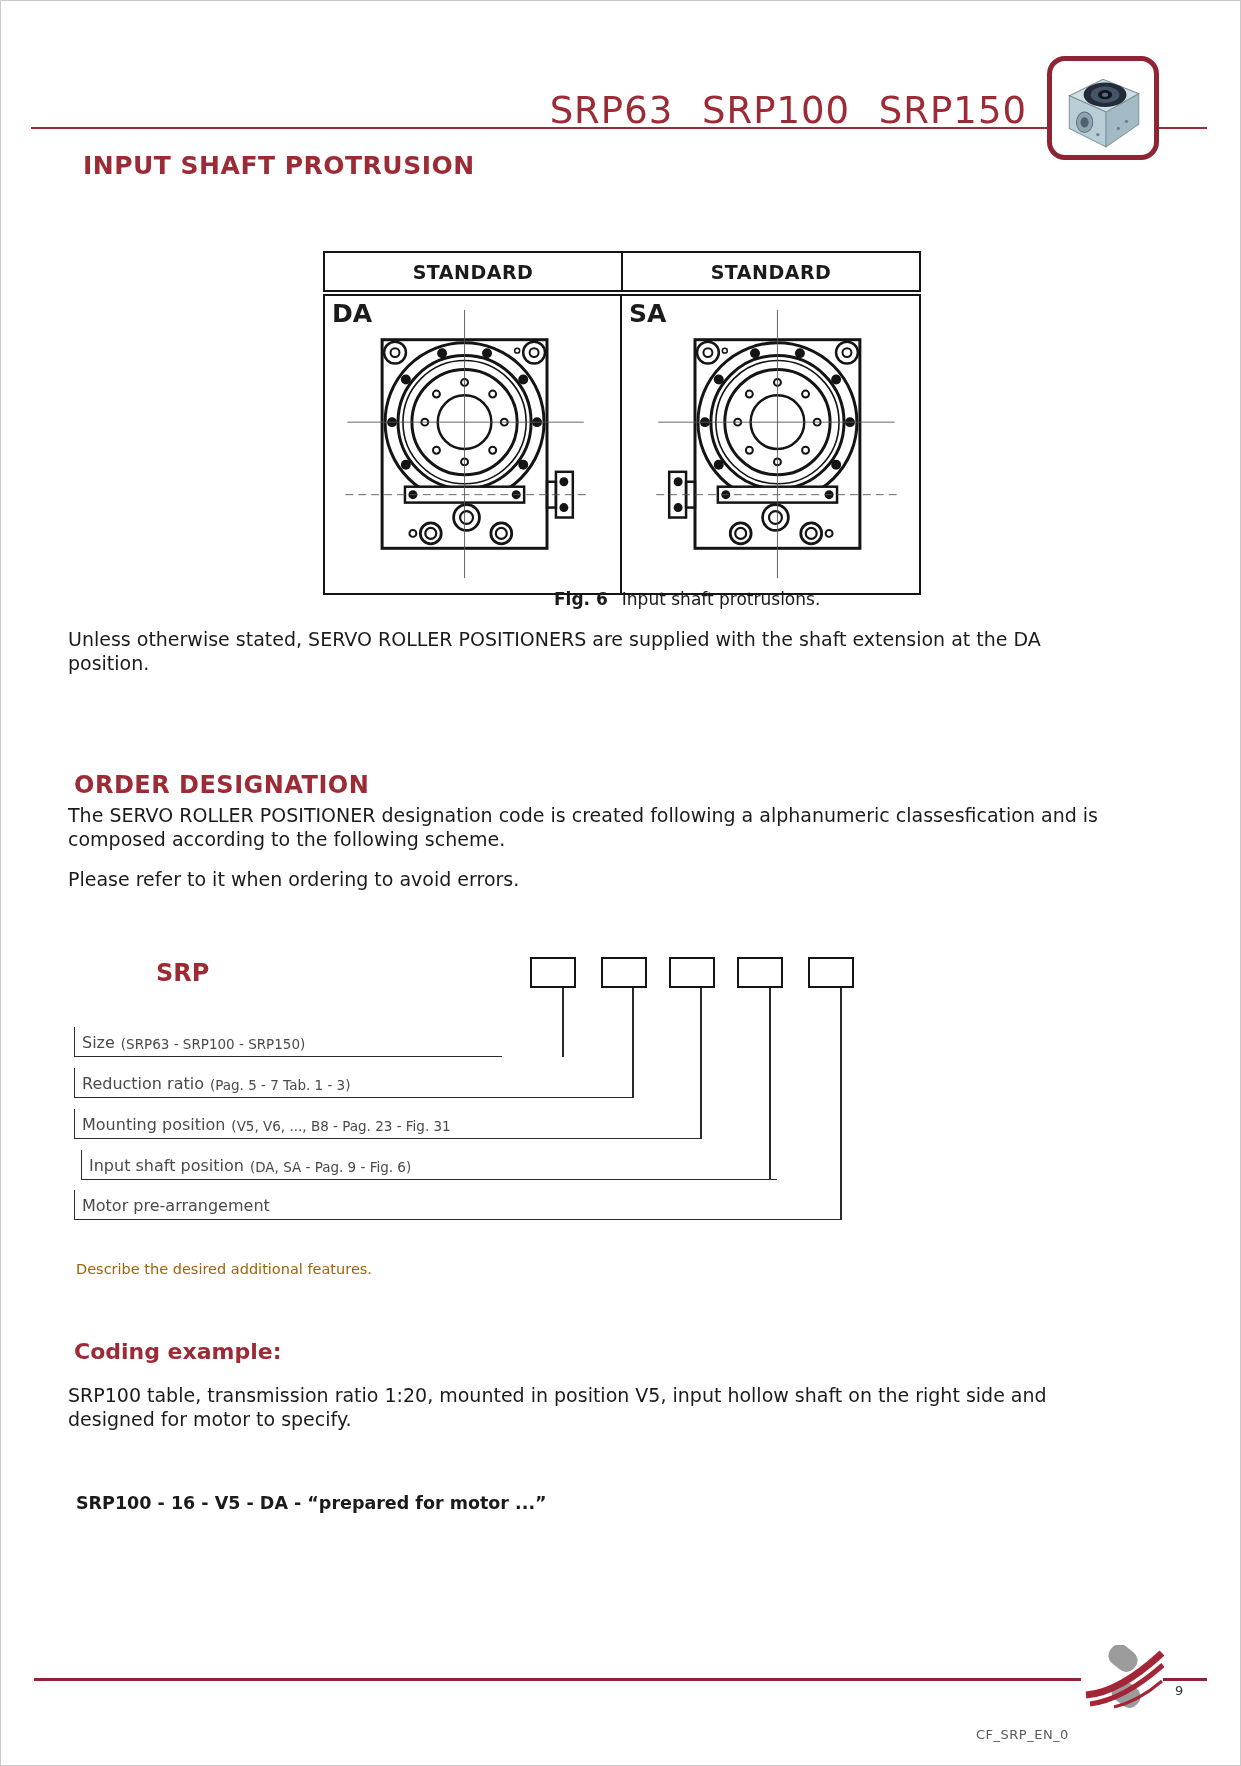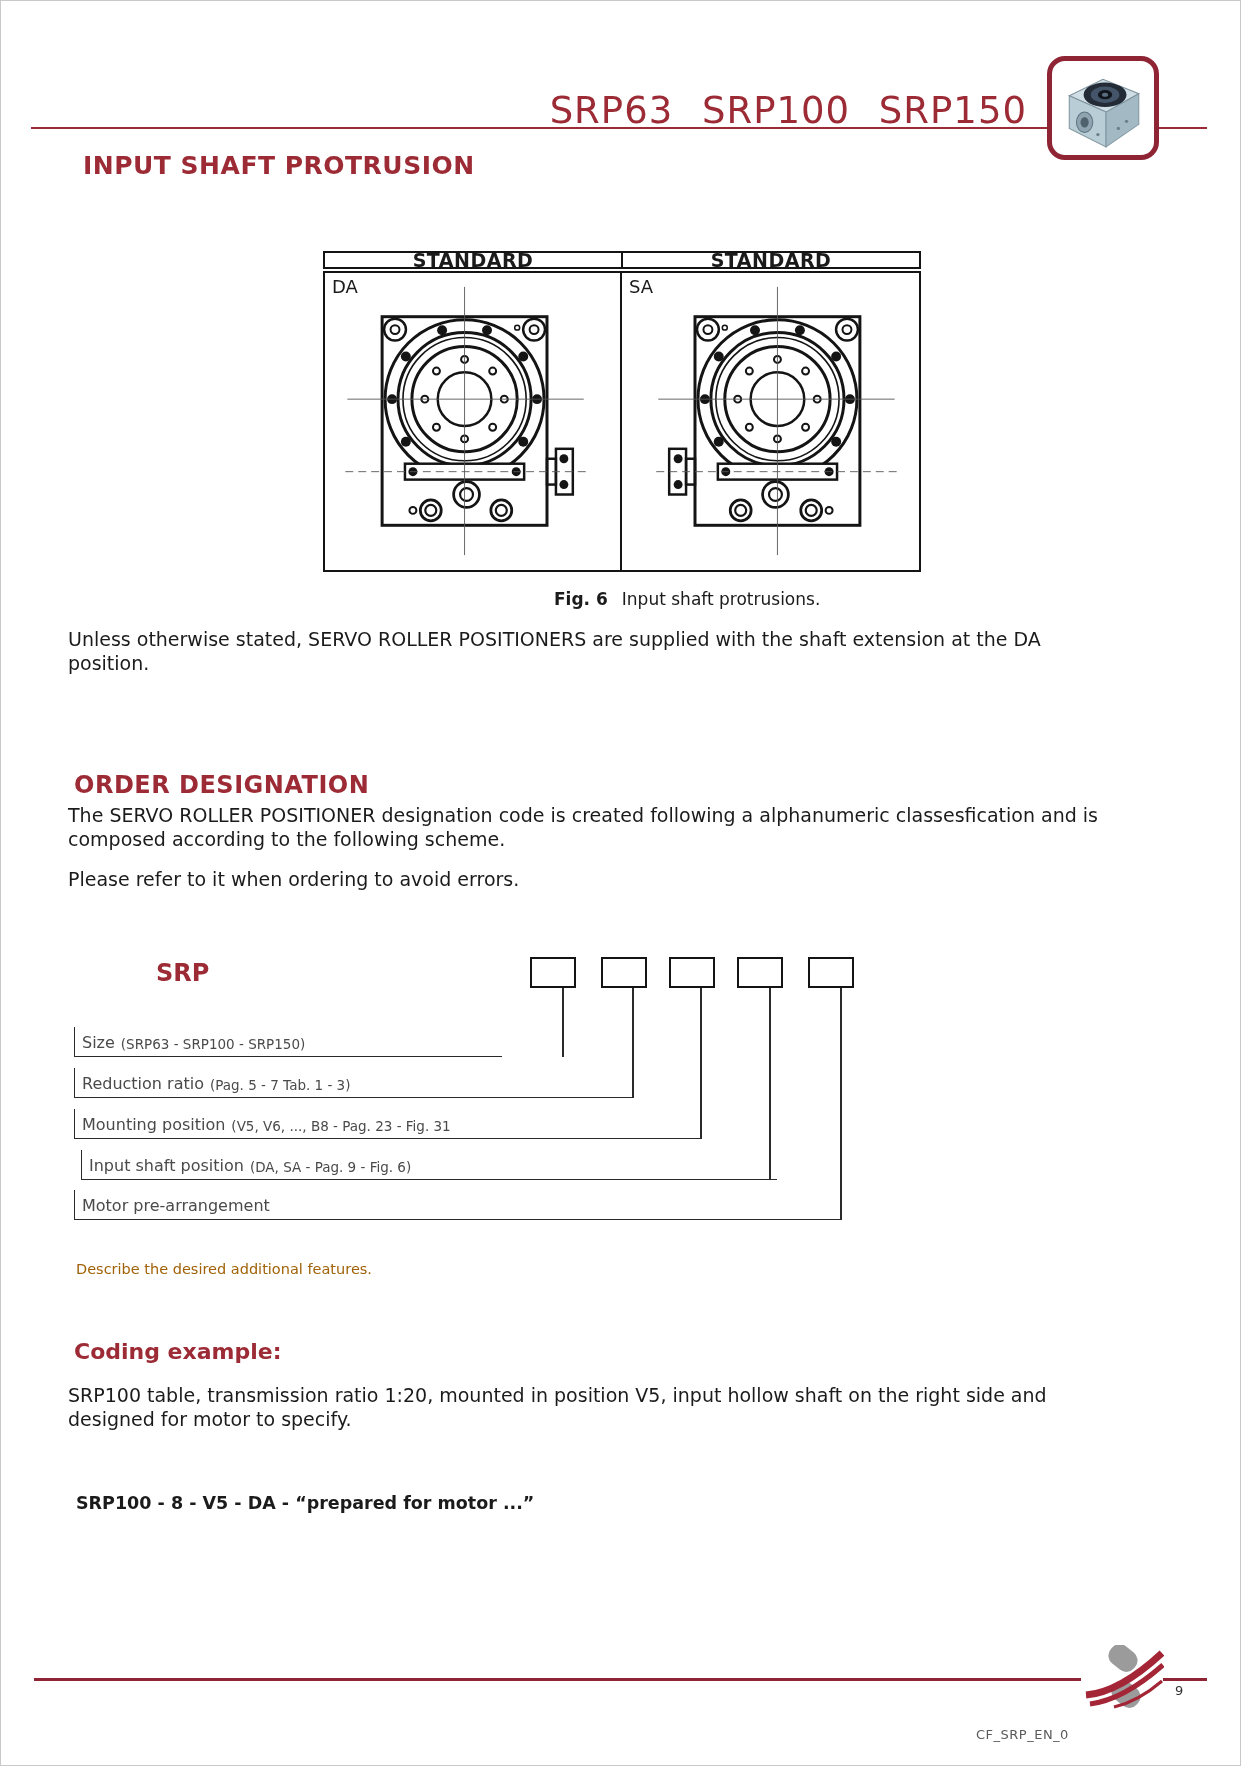--- a/index.html
+++ b/index.html
@@ -22,27 +22,27 @@
 
   
   .h-red{color:var(--accent);font-weight:bold;}
   .h1{font-size:25px;letter-spacing:.5px;}
   .h2{font-size:24px;letter-spacing:.5px;margin-top:28px;}
   .h3{font-size:22px;}
   .para{font-size:19px;line-height:24px;color:#1b1b1b;}
 
   
   .figure{width:598px;}
-  .fig-header{display:flex;height:18px;border:2.5px solid var(--ink);}
+  .fig-header{display:flex;height:41px;border:2.5px solid var(--ink);}
   .fig-h-cell{flex:1;display:flex;align-items:center;justify-content:center;font-weight:bold;font-size:19px;letter-spacing:.5px;}
   .fig-h-cell:first-child{border-right:2.5px solid var(--ink);}
   .fig-body{display:flex;height:301px;border:2.5px solid var(--ink);margin-top:2px;}
   .fig-cell{position:relative;width:298px;}
   .fig-cell.std{border-right:2.5px solid var(--ink);}
-  .corner-label{position:absolute;left:7px;top:3px;font-weight:normal;font-size:18px;z-index:2;}
+  .corner-label{position:absolute;left:7px;top:3px;font-weight:bold;font-size:25px;z-index:2;}
   .fig-caption{font-size:17px;}
   .fig-caption b{margin-right:14px;}
 
   
   .srp-prefix{font-size:24px;line-height:28px;}
   .code-box{width:46px;height:31px;border:2.5px solid var(--ink);background:#fff;}
   .vline{width:2px;background:#2a2a2a;}
   .field-row{height:30px;border-bottom:1.5px solid #2a2a2a;border-left:1.2px solid #2a2a2a;display:flex;align-items:flex-end;padding:0 0 4px 7px;color:var(--label-gray);white-space:nowrap;}
   .fl-main{font-size:16px;}
   .fl-detail{font-size:13.5px;margin-left:6px;}
@@ -209,21 +209,21 @@
   </div>
   <div class="abs field-row" style="left:73px;top:1189px;width:767px;">
     <span class="fl-main">Motor pre-arrangement</span>
     <span class="fl-detail"></span>
   </div>
 
   <div class="abs footnote" style="left:75px;top:1260px;">Describe the desired additional features.</div>
 
   <div class="abs h-red h3" style="left:73px;top:1338px;">Coding example:</div>
   <div class="abs para" style="left:67px;top:1382px;width:1050px;">SRP100 table, transmission ratio 1:20, mounted in position V5, input hollow shaft on the right side and designed for motor to specify.</div>
-  <div class="abs code-line" style="left:75px;top:1492px;">SRP100 - 8 - V5 - DA - “prepared for motor ...”</div>
+  <div class="abs code-line" style="left:75px;top:1492px;">SRP100 - 16 - V5 - DA - “prepared for motor ...”</div>
 
   <div class="abs foot-rule" style="left:33px;top:1677px;width:1047px;"></div>
   <div class="abs foot-rule" style="left:1162px;top:1677px;width:44px;"></div>
   <div class="abs foot-text" style="left:975px;top:1682px;margin-top:44px;">CF_SRP_EN_0</div>
   <div class="abs" style="left:1083px;top:1644px;">
     <svg viewBox="0 0 80 64" width="80" height="64">
       <rect x="24" y="2" width="30" height="22" rx="10" transform="rotate(38 39 13)" fill="#9b9b9b"></rect>
       <rect x="27" y="38" width="30" height="22" rx="10" transform="rotate(38 42 49)" fill="#9b9b9b"></rect>
       <path d="M2,50 C26,48 50,34 78,8" stroke="#a32536" stroke-width="7" fill="none"></path>
       <path d="M6,59 C30,56 54,42 79,20" stroke="#a32536" stroke-width="5" fill="none"></path>

